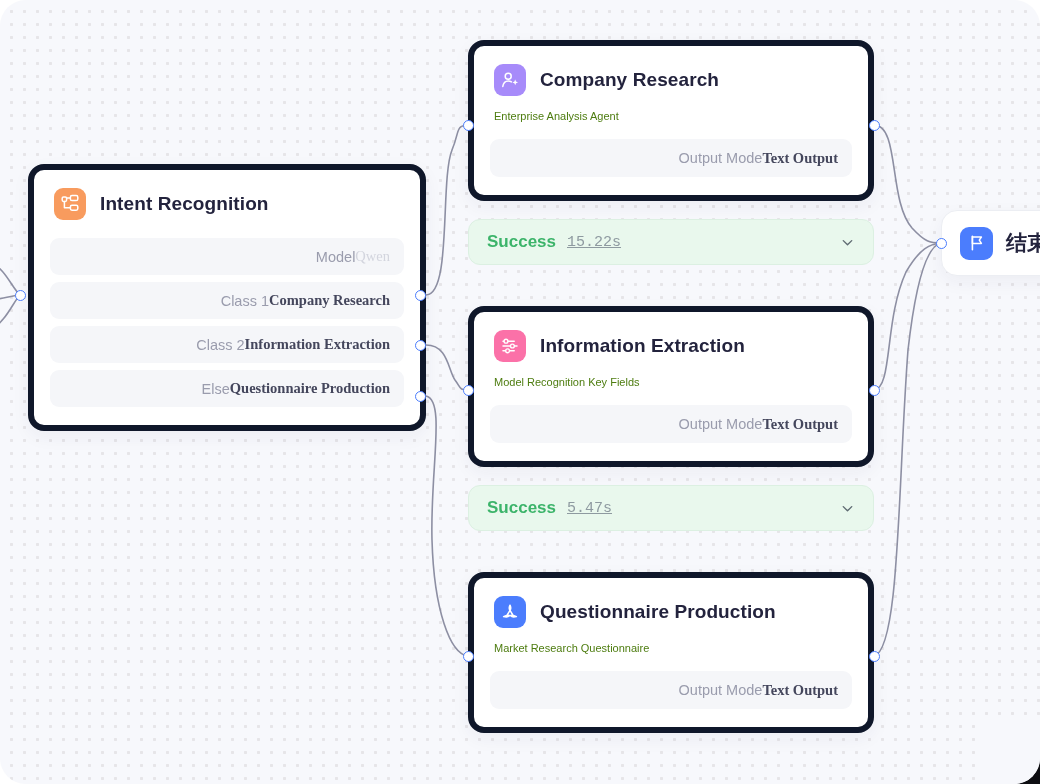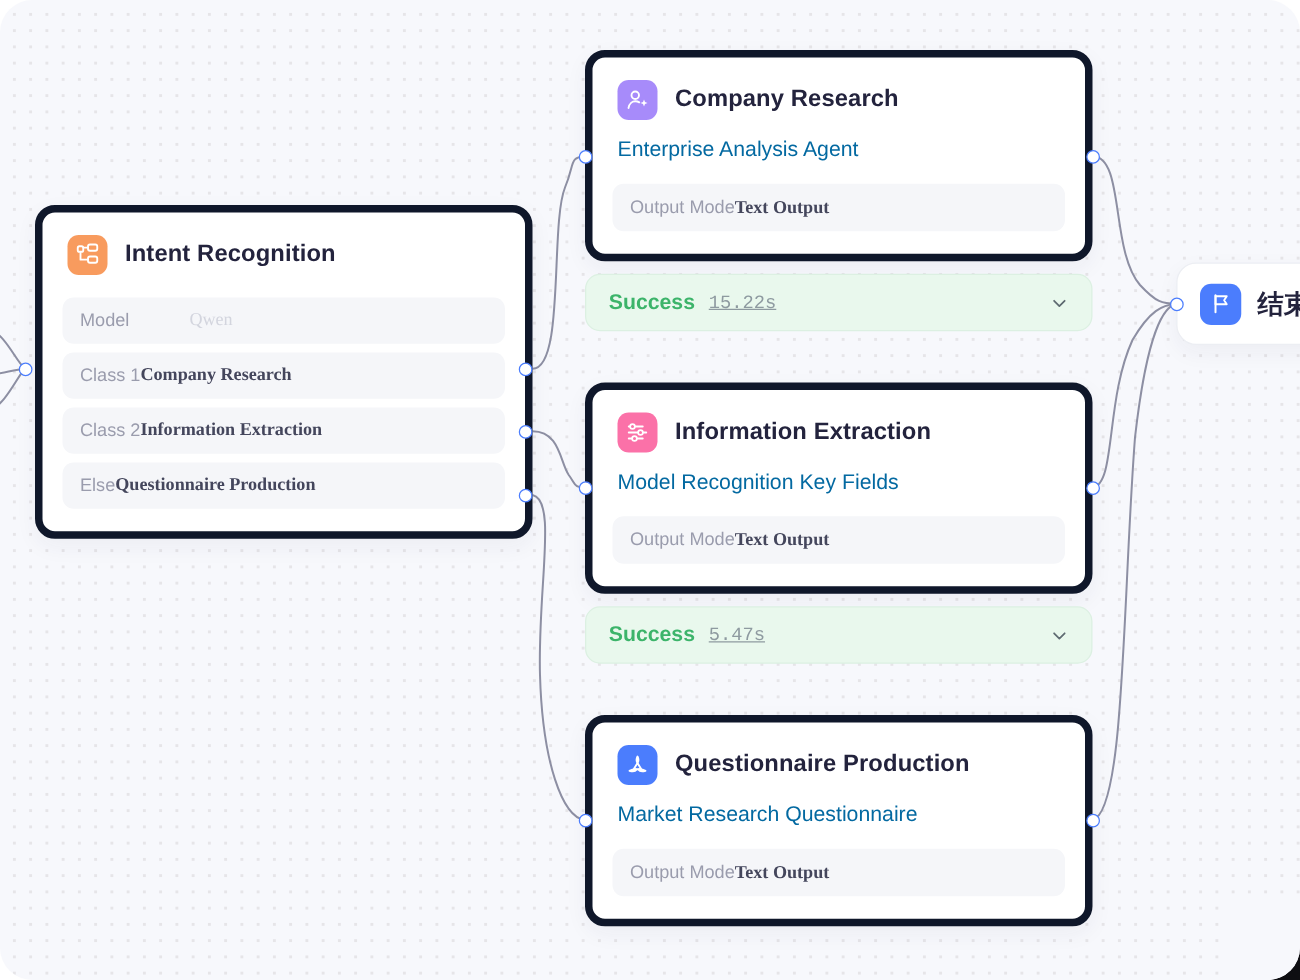--- a/index.html
+++ b/index.html
@@ -107,36 +107,36 @@
   .node-title {
     font-size: 19px;
     font-weight: bold;
     color: #23233d;
     letter-spacing: 0.1px;
     white-space: nowrap;
   }
 
   .node-sub {
     padding: 14px 20px 0 20px;
-    font-size: 17px;
-    color: #0369a1;
+    font-size: 11px;
+    color: #4d7c0f;
     white-space: nowrap;
   }
 
   .rows {
     padding: 14px 16px 18px 16px;
     display: flex;
     flex-direction: column;
     gap: 7px;
   }
 
   .row {
     display: flex;
     align-items: center;
-    justify-content: flex-start;
+    justify-content: flex-end;
     background: #f5f6f9;
     border-radius: 9px;
     height: 37px;
     padding: 0 14px;
     box-sizing: border-box;
   }
   .row-label {
     font-size: 14.5px;
     color: #9a9cad;
     white-space: nowrap;
@@ -144,21 +144,20 @@
   .row-value {
     font-size: 14.5px;
     color: #44465c;
     font-weight: bold;
     white-space: nowrap;
     font-family: Liberation Serif, serif;
   }
   .row-value.muted {
     color: #d3d5de;
     font-weight: normal;
-    margin-left: 48px;
   }
 
   
   .status-bar {
     position: absolute;
     height: 46px;
     background: #e9f8ed;
     border: 1px solid #dcf0e2;
     border-radius: 12px;
     display: flex;

